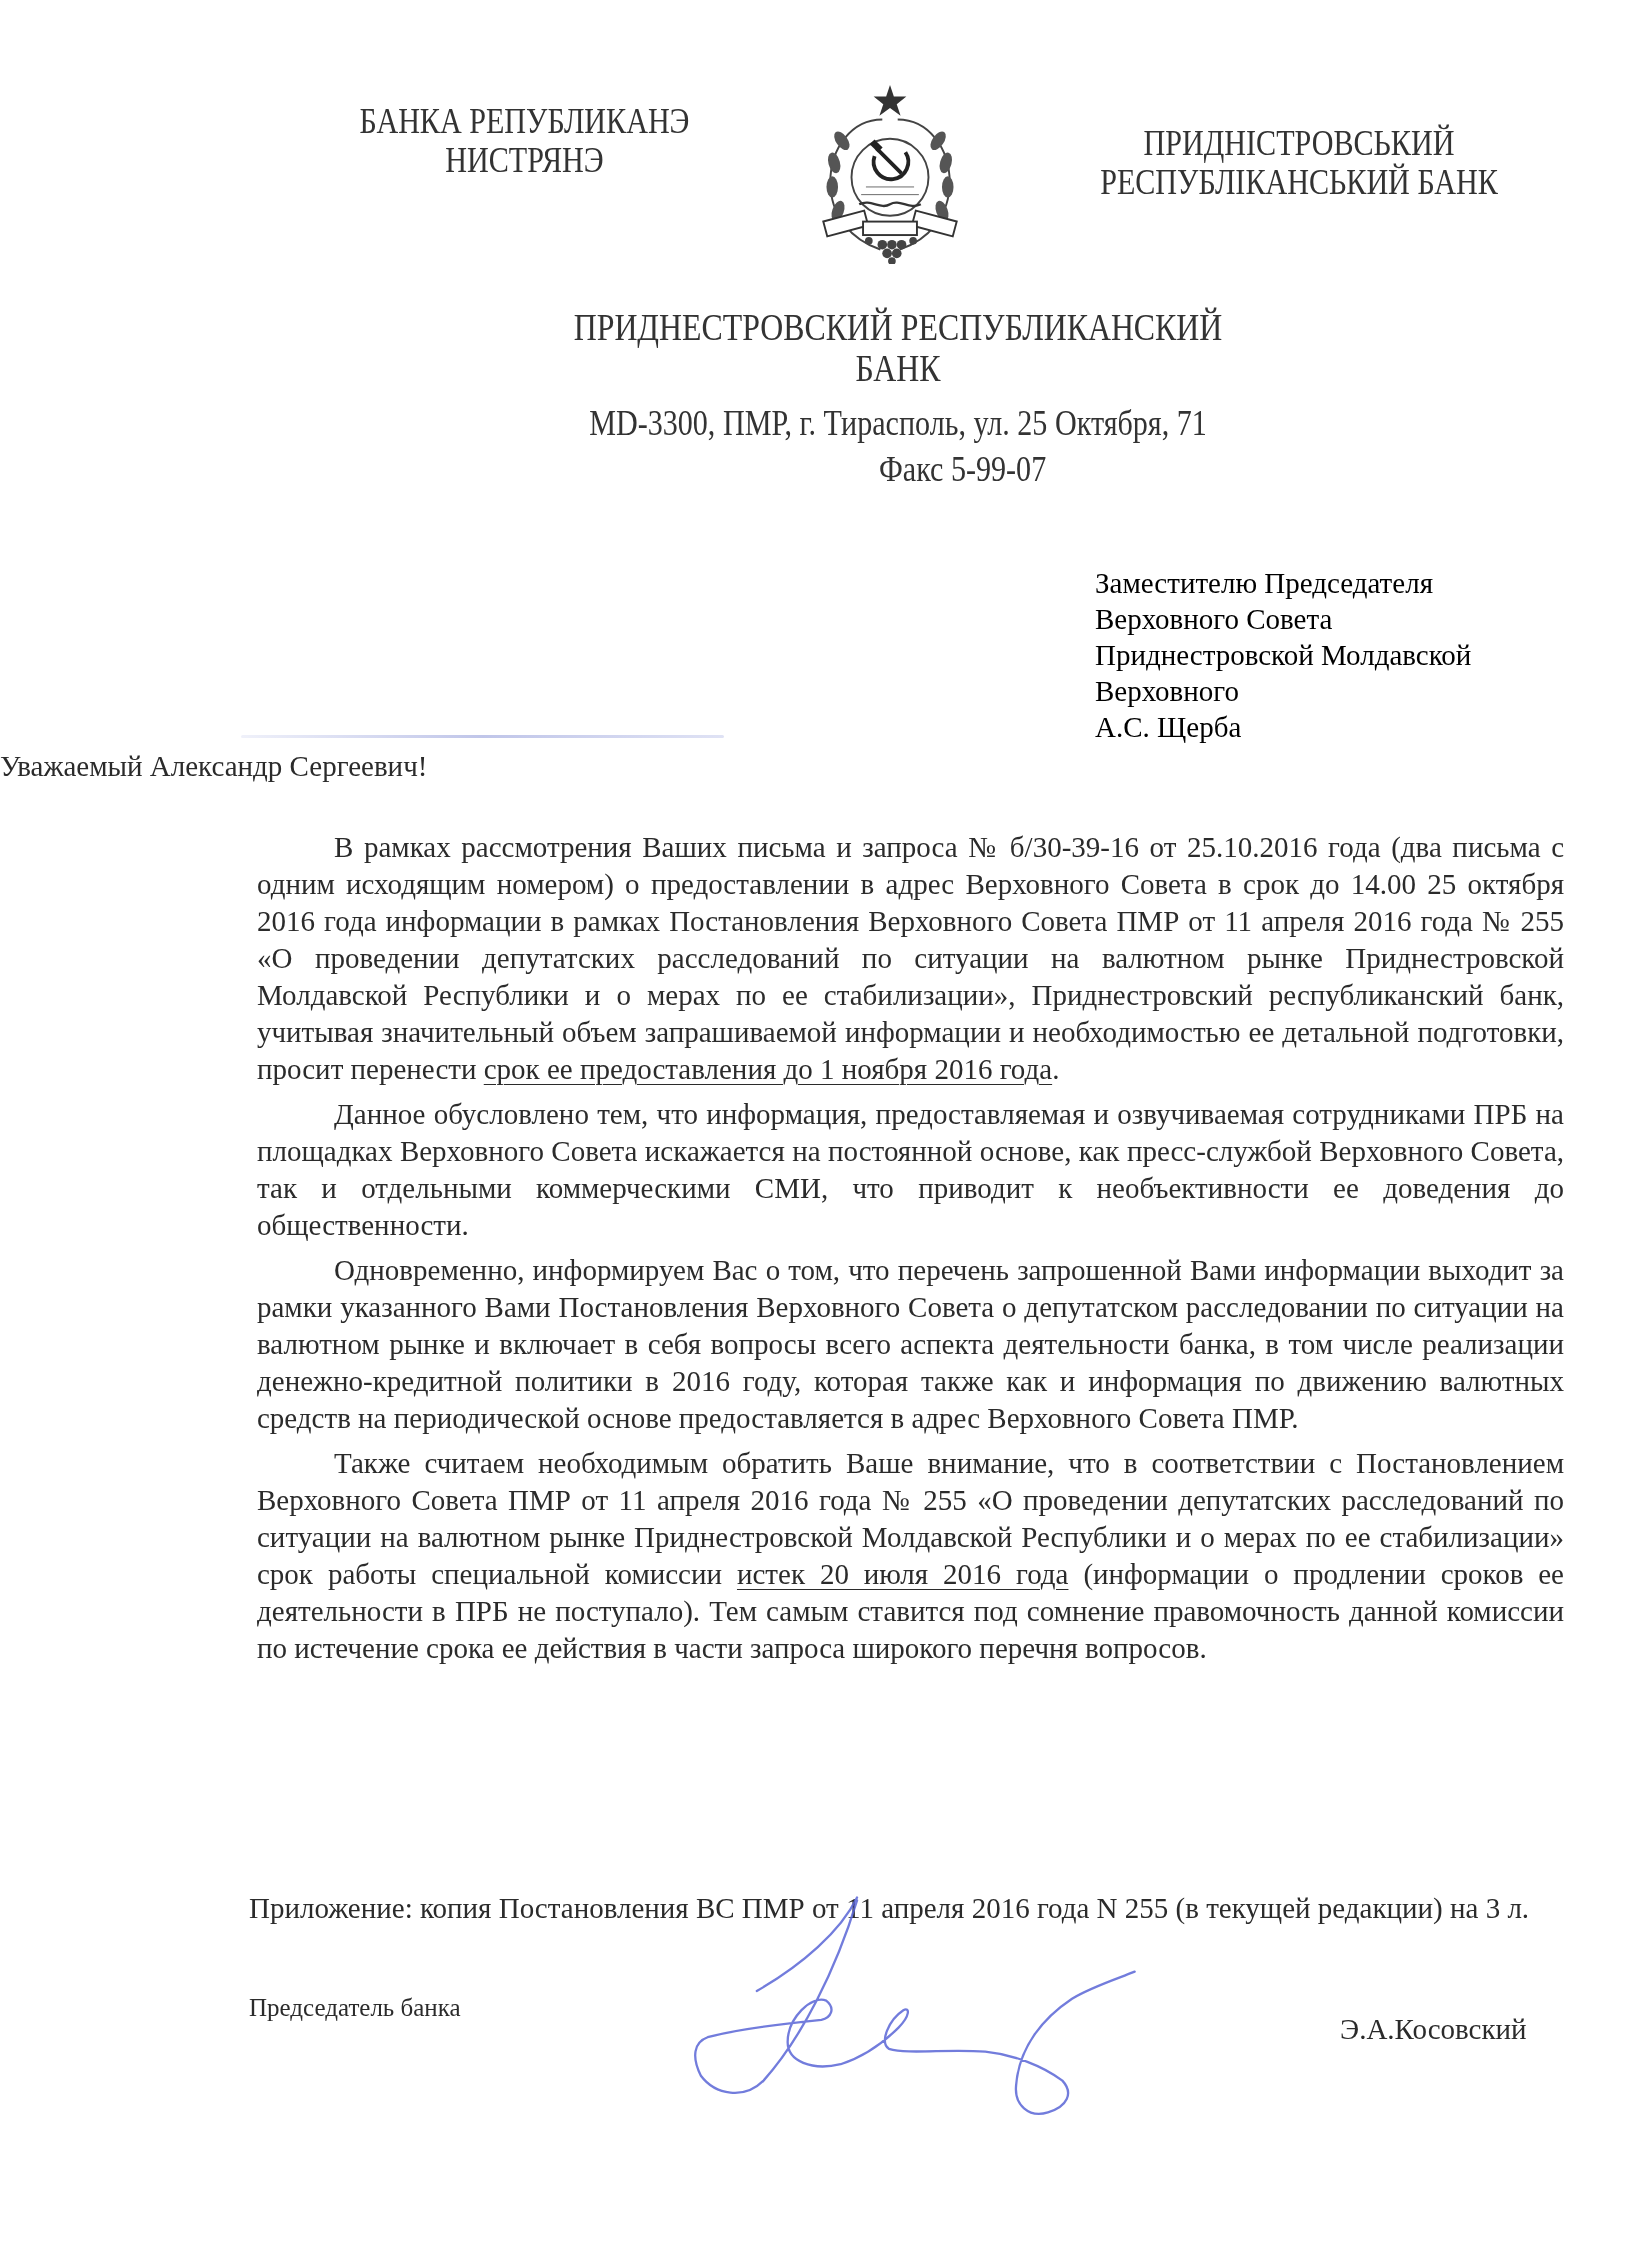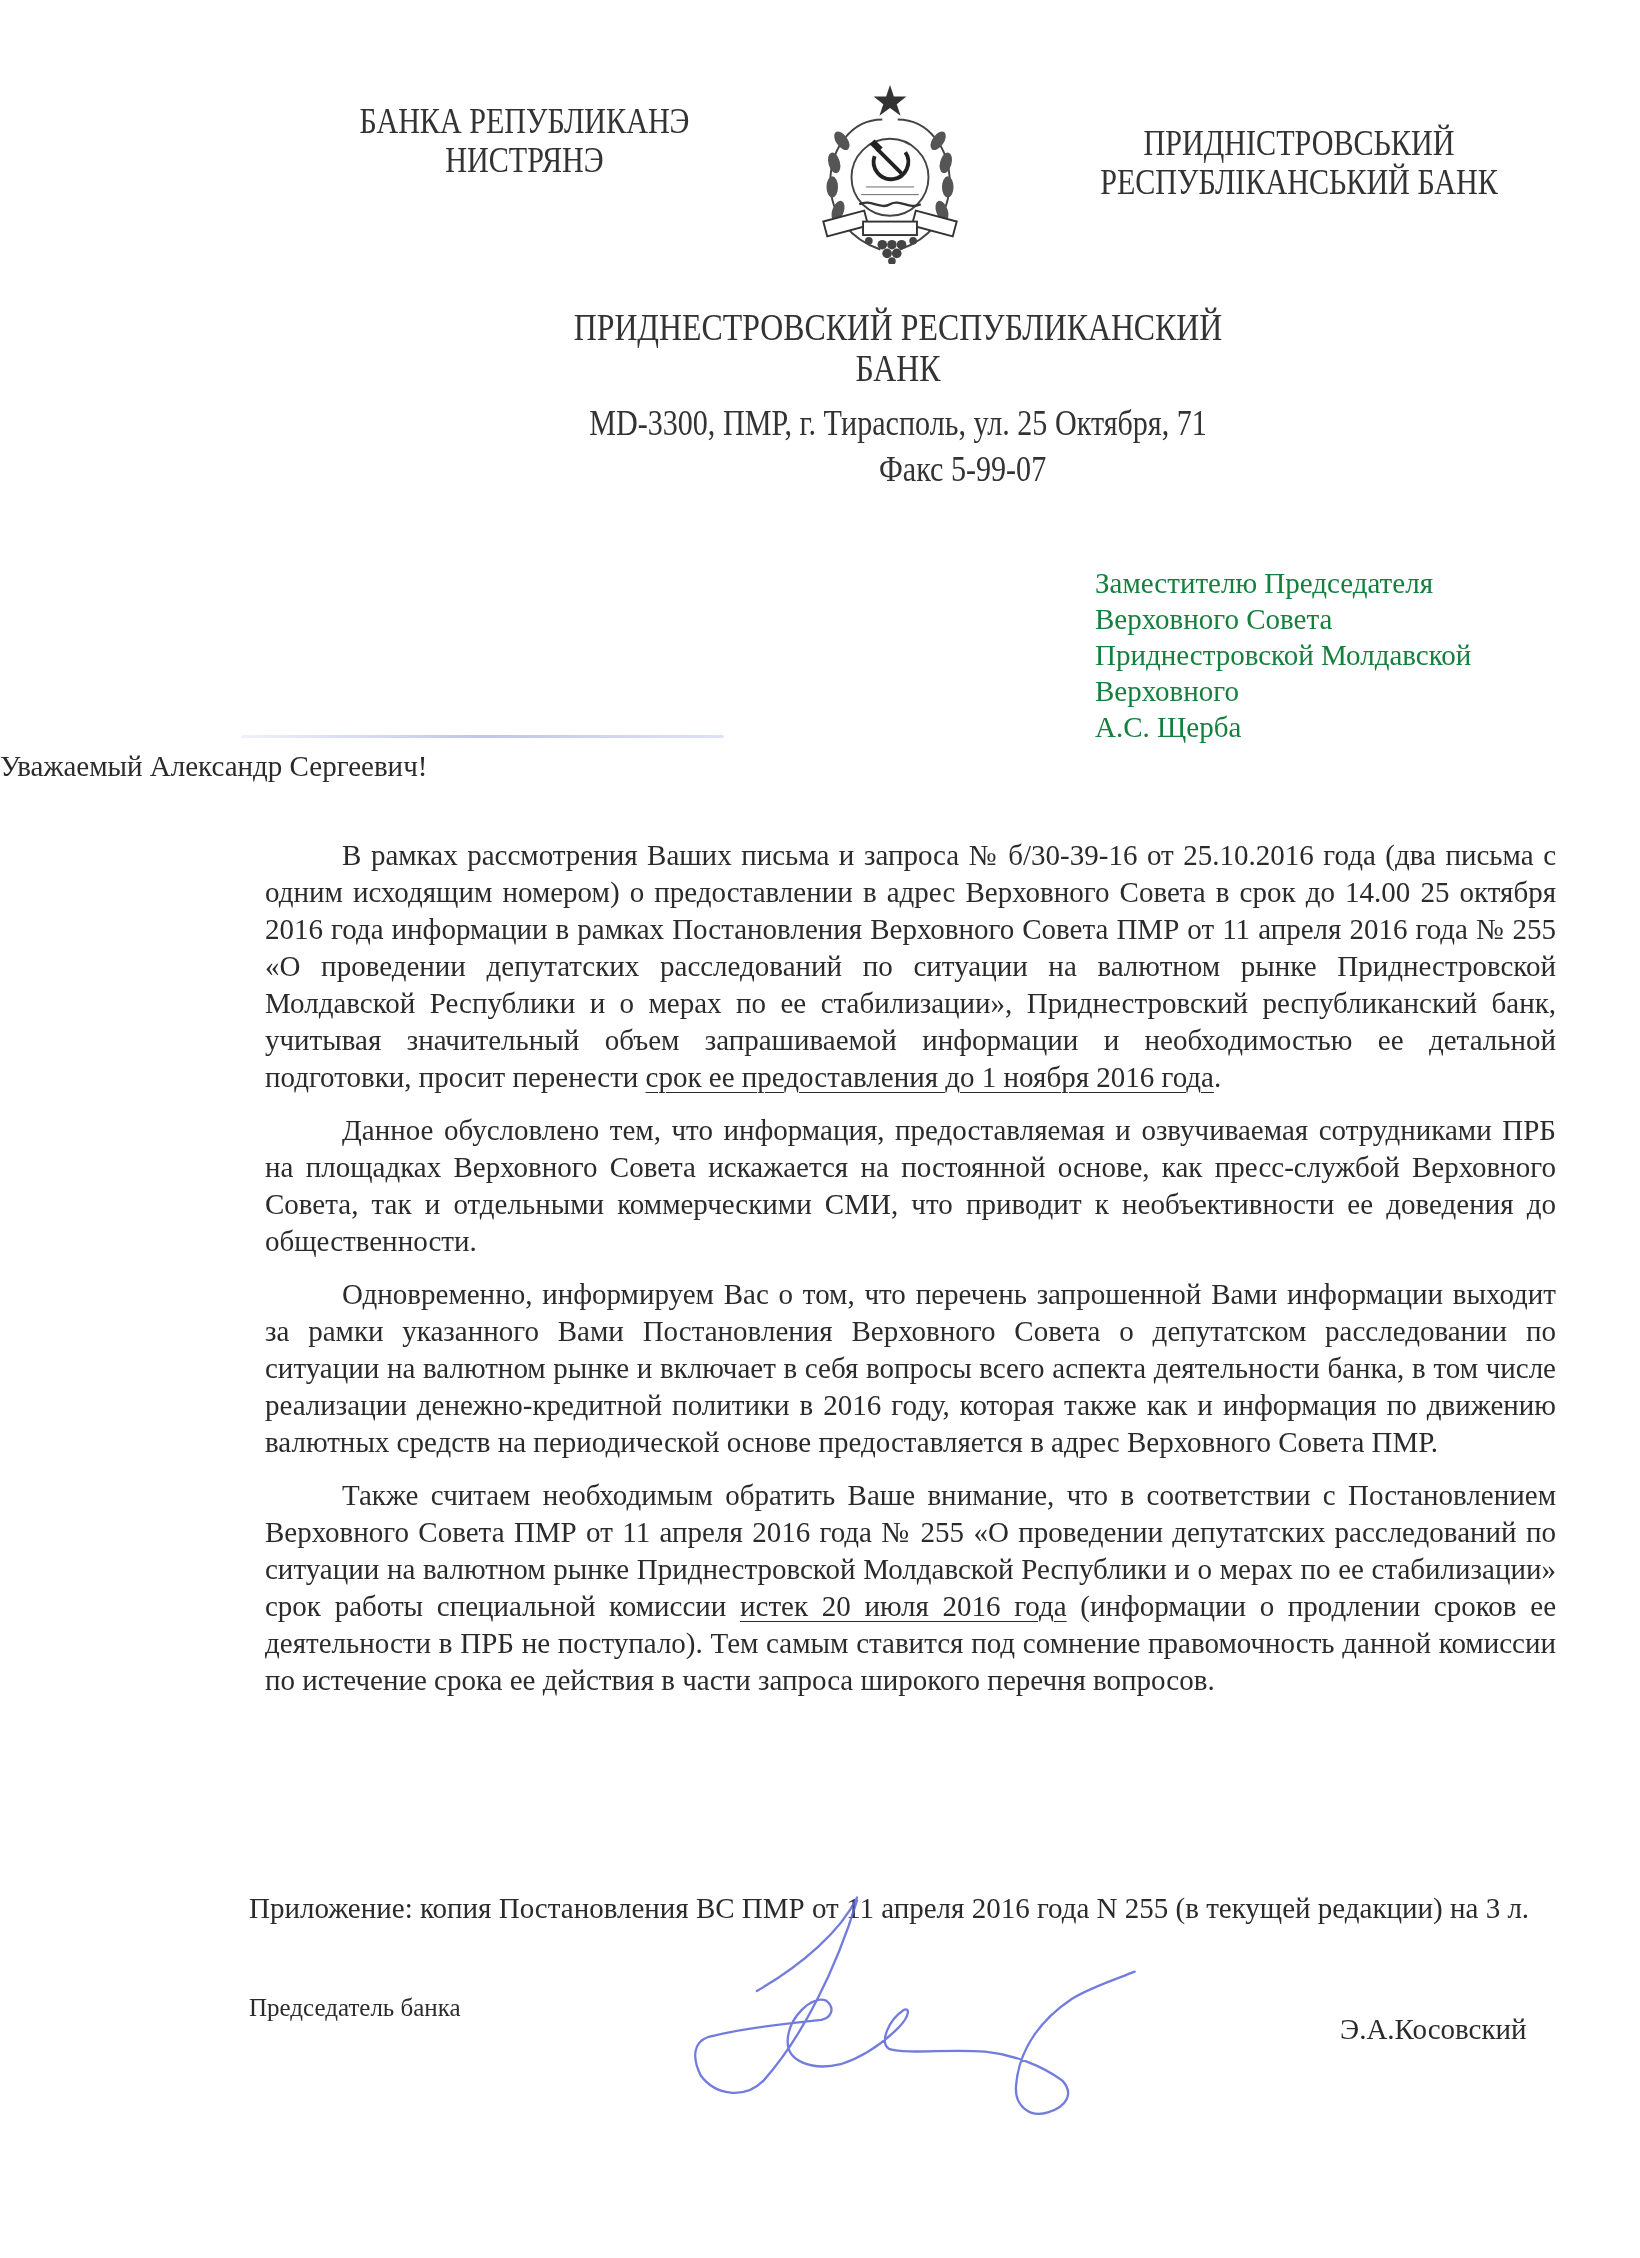--- a/index.html
+++ b/index.html
@@ -6,26 +6,26 @@
   body { width:1640px; height:2258px; position:relative; overflow:hidden;
          font-family:"Liberation Serif", "DejaVu Serif", serif; color:#2b2b2b; }
   .abs { position:absolute; }
   .hdr { font-size:35px; line-height:39px; text-align:center; letter-spacing:0px; transform:scaleX(0.86); transform-origin:center top; white-space:nowrap; color:#333; }
   .hdr-left { left:309px; top:102px; width:431px; }
   .hdr-right { left:1052px; top:124px; width:494px; }
   .emblem { left:813px; top:81px; width:154px; height:183px; }
   .title { left:454px; top:307px; width:888px; font-size:37px; line-height:41px; text-align:center; transform:scaleX(0.86); transform-origin:center top; color:#333; }
   .addr { left:454px; top:404px; width:888px; font-size:35px; line-height:39px; text-align:center; transform:scaleX(0.86); transform-origin:center top; color:#333; white-space:nowrap; }
   .fax { left:879px; top:450px; width:290px; font-size:35px; line-height:39px; text-align:left; transform:scaleX(0.86); transform-origin:left top; color:#333; white-space:nowrap; }
-  .addressee { left:1095px; top:565px; width:502px; font-size:29px; line-height:36px; color:#15803d; }
+  .addressee { left:1095px; top:565px; width:502px; font-size:29px; line-height:36px; color:#000000; }
   .addressee div { white-space:nowrap; }
   .blue-line { left:241px; top:735px; width:483px; height:2.9px; background:linear-gradient(90deg, rgba(150,160,220,0.15), rgba(140,150,215,0.55), rgba(150,160,220,0.3)); border-radius:1.9px; }
   .greeting { left:0; top:749px; width:1640px; text-align:left; font-size:29px; line-height:35px; }
   .body { left:249px; top:821px; width:1323px; font-size:29px; line-height:37px; text-align:justify; }
-  .body p { margin:16px; text-indent:77px; }
+  .body p { margin:8px; text-indent:77px; }
   .u { text-decoration:underline; text-underline-offset:4.8px; text-decoration-thickness:1.4px; }
   .attach { left:249px; top:1890px; width:1323px; font-size:29px; line-height:37px; text-align:justify; }
   .sig-title { left:249px; top:1990px; font-size:25px; line-height:35px; white-space:nowrap; }
   .sig-name { left:1340px; top:2012px; font-size:29px; line-height:35px; white-space:nowrap; }
   .signature { left:657px; top:1883px; width:483px; height:241px; }
 </style>
 </head>
 <body>
 
 <div class="abs hdr hdr-left">

